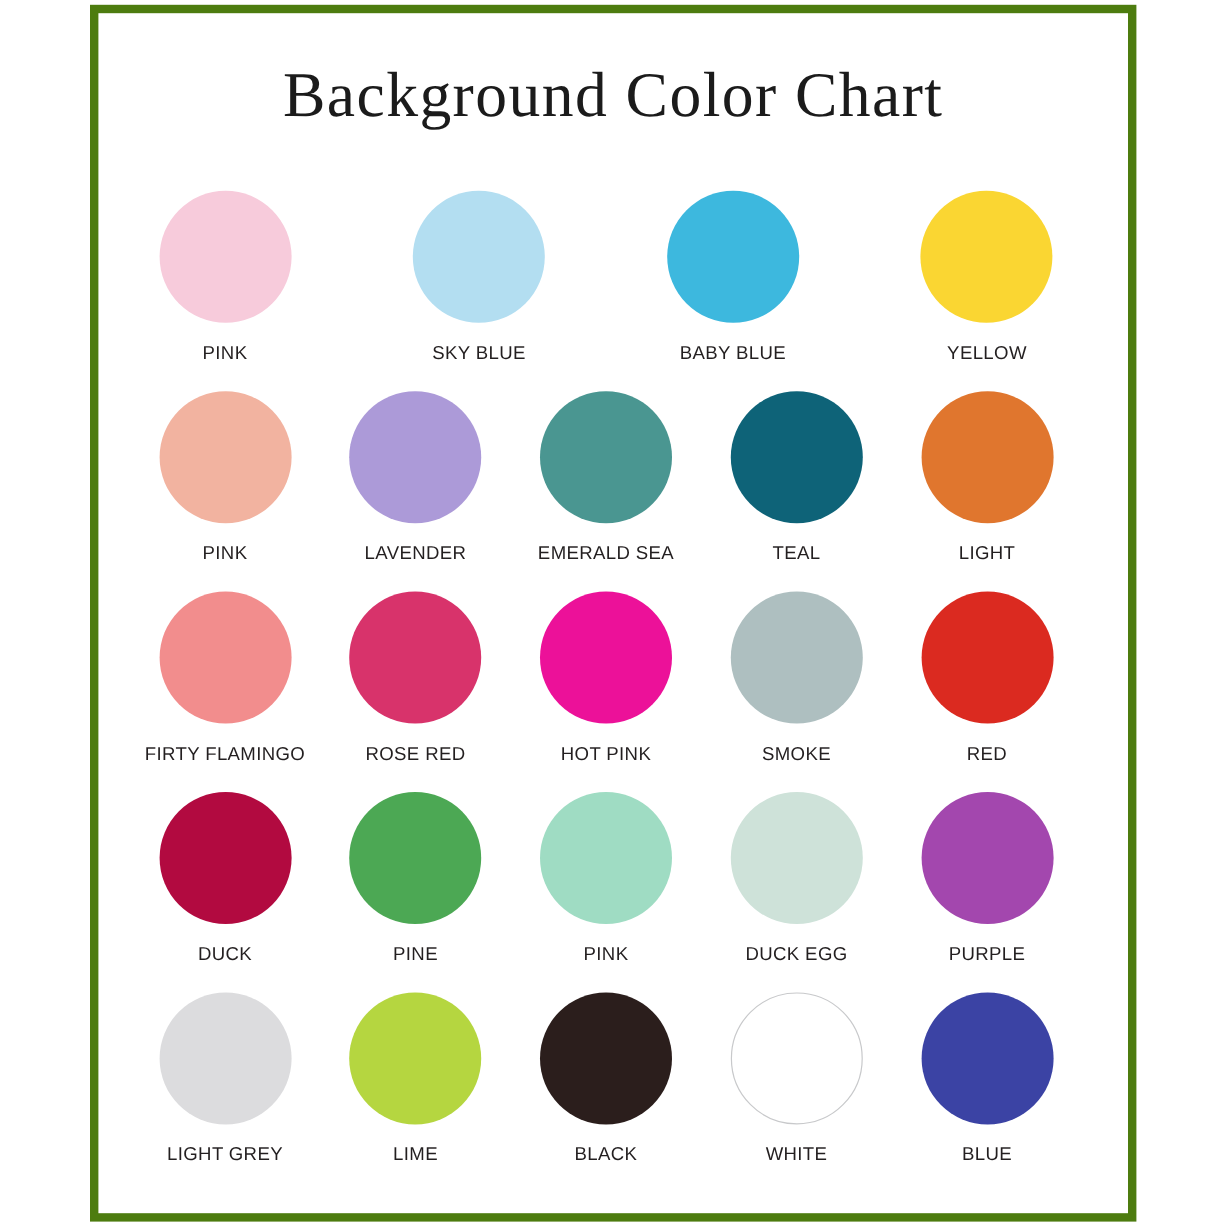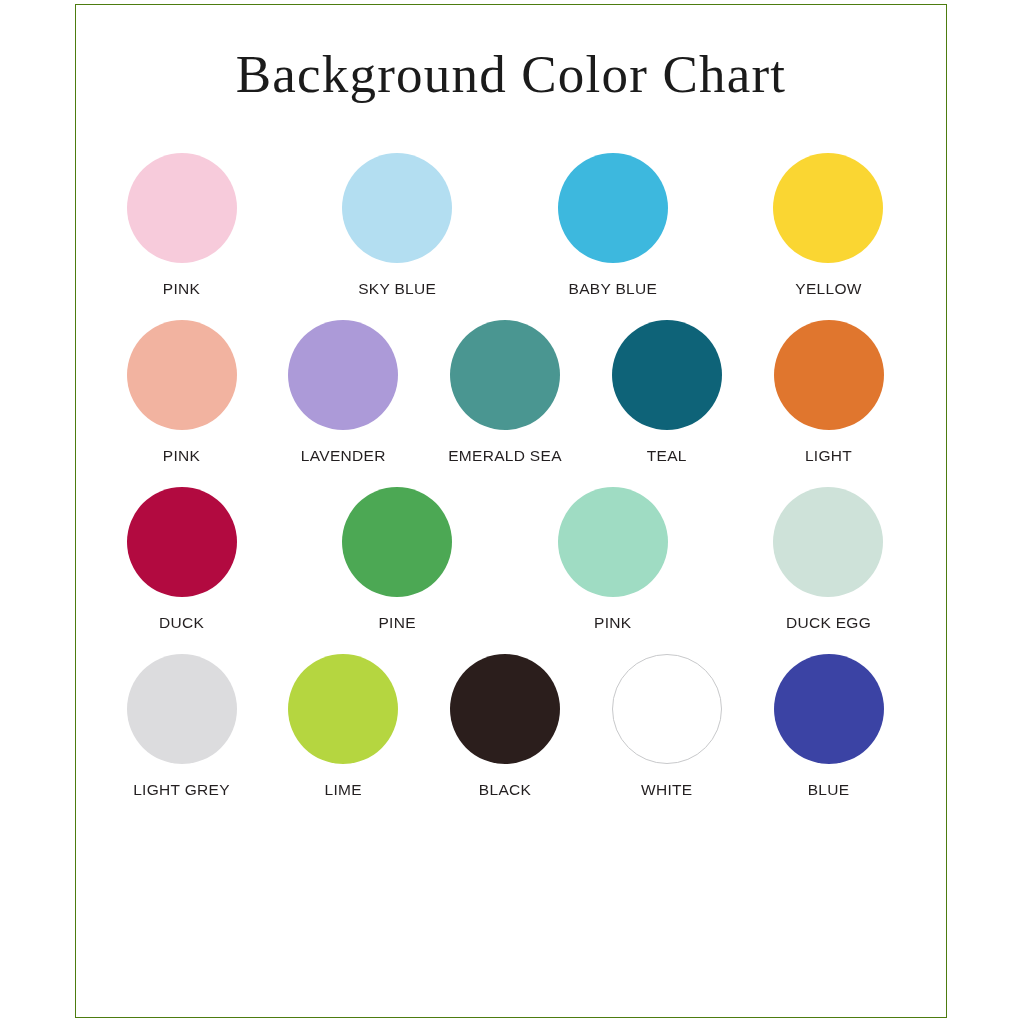--- a/index.html
+++ b/index.html
@@ -14,21 +14,21 @@
     overflow: hidden;
   }
 
   #chart-page {
     position: absolute;
     left: 75px;
     top: 4px;
     width: 872px;
     height: 1014px;
     background: #ffffff;
-    border: 1px solid #4d7c0f;
+    border: 7px solid #4d7c0f;
     box-sizing: border-box;
   }
 
   #page-title {
     text-align: center;
     font-family: "Liberation Serif", serif;
     font-size: 53px;
     letter-spacing: 1.2px;
     color: #1b1b1b;
     margin: 0;
@@ -121,38 +121,64 @@
       <div class="swatch-cell">
         <div class="swatch-circle" style="background: rgb(14, 99, 120);"></div>
         <div class="swatch-label">TEAL</div>
       </div>
       <div class="swatch-cell">
         <div class="swatch-circle" style="background: rgb(224, 118, 46);"></div>
         <div class="swatch-label">LIGHT</div>
       </div>
     </div>
 
+    <div class="swatch-row">
+      <div class="swatch-cell">
+        <div class="swatch-circle" style="background: rgb(242, 141, 141);"></div>
+        <div class="swatch-label">FIRTY FLAMINGO</div>
+      </div>
+      <div class="swatch-cell">
+        <div class="swatch-circle" style="background: rgb(216, 51, 107);"></div>
+        <div class="swatch-label">ROSE RED</div>
+      </div>
+      <div class="swatch-cell">
+        <div class="swatch-circle" style="background: rgb(236, 17, 153);"></div>
+        <div class="swatch-label">HOT PINK</div>
+      </div>
+      <div class="swatch-cell">
+        <div class="swatch-circle" style="background: rgb(174, 191, 192);"></div>
+        <div class="swatch-label">SMOKE</div>
+      </div>
+      <div class="swatch-cell">
+        <div class="swatch-circle" style="background: rgb(219, 42, 32);"></div>
+        <div class="swatch-label">RED</div>
+      </div>
+    </div>
 
     <div class="swatch-row">
       <div class="swatch-cell">
         <div class="swatch-circle" style="background: rgb(178, 10, 64);"></div>
         <div class="swatch-label">DUCK</div>
       </div>
       <div class="swatch-cell">
         <div class="swatch-circle" style="background: rgb(76, 168, 84);"></div>
         <div class="swatch-label">PINE</div>
       </div>
       <div class="swatch-cell">
         <div class="swatch-circle" style="background: rgb(159, 220, 195);"></div>
         <div class="swatch-label">PINK</div>
       </div>
       <div class="swatch-cell">
         <div class="swatch-circle" style="background: rgb(206, 226, 217);"></div>
         <div class="swatch-label">DUCK EGG</div>
       </div>
+      <div class="swatch-cell">
+        <div class="swatch-circle" style="background: rgb(163, 71, 174);"></div>
+        <div class="swatch-label">PURPLE</div>
+      </div>
     </div>
 
     <div class="swatch-row">
       <div class="swatch-cell">
         <div class="swatch-circle" style="background: rgb(220, 220, 222);"></div>
         <div class="swatch-label">LIGHT GREY</div>
       </div>
       <div class="swatch-cell">
         <div class="swatch-circle" style="background: rgb(181, 214, 64);"></div>
         <div class="swatch-label">LIME</div>

